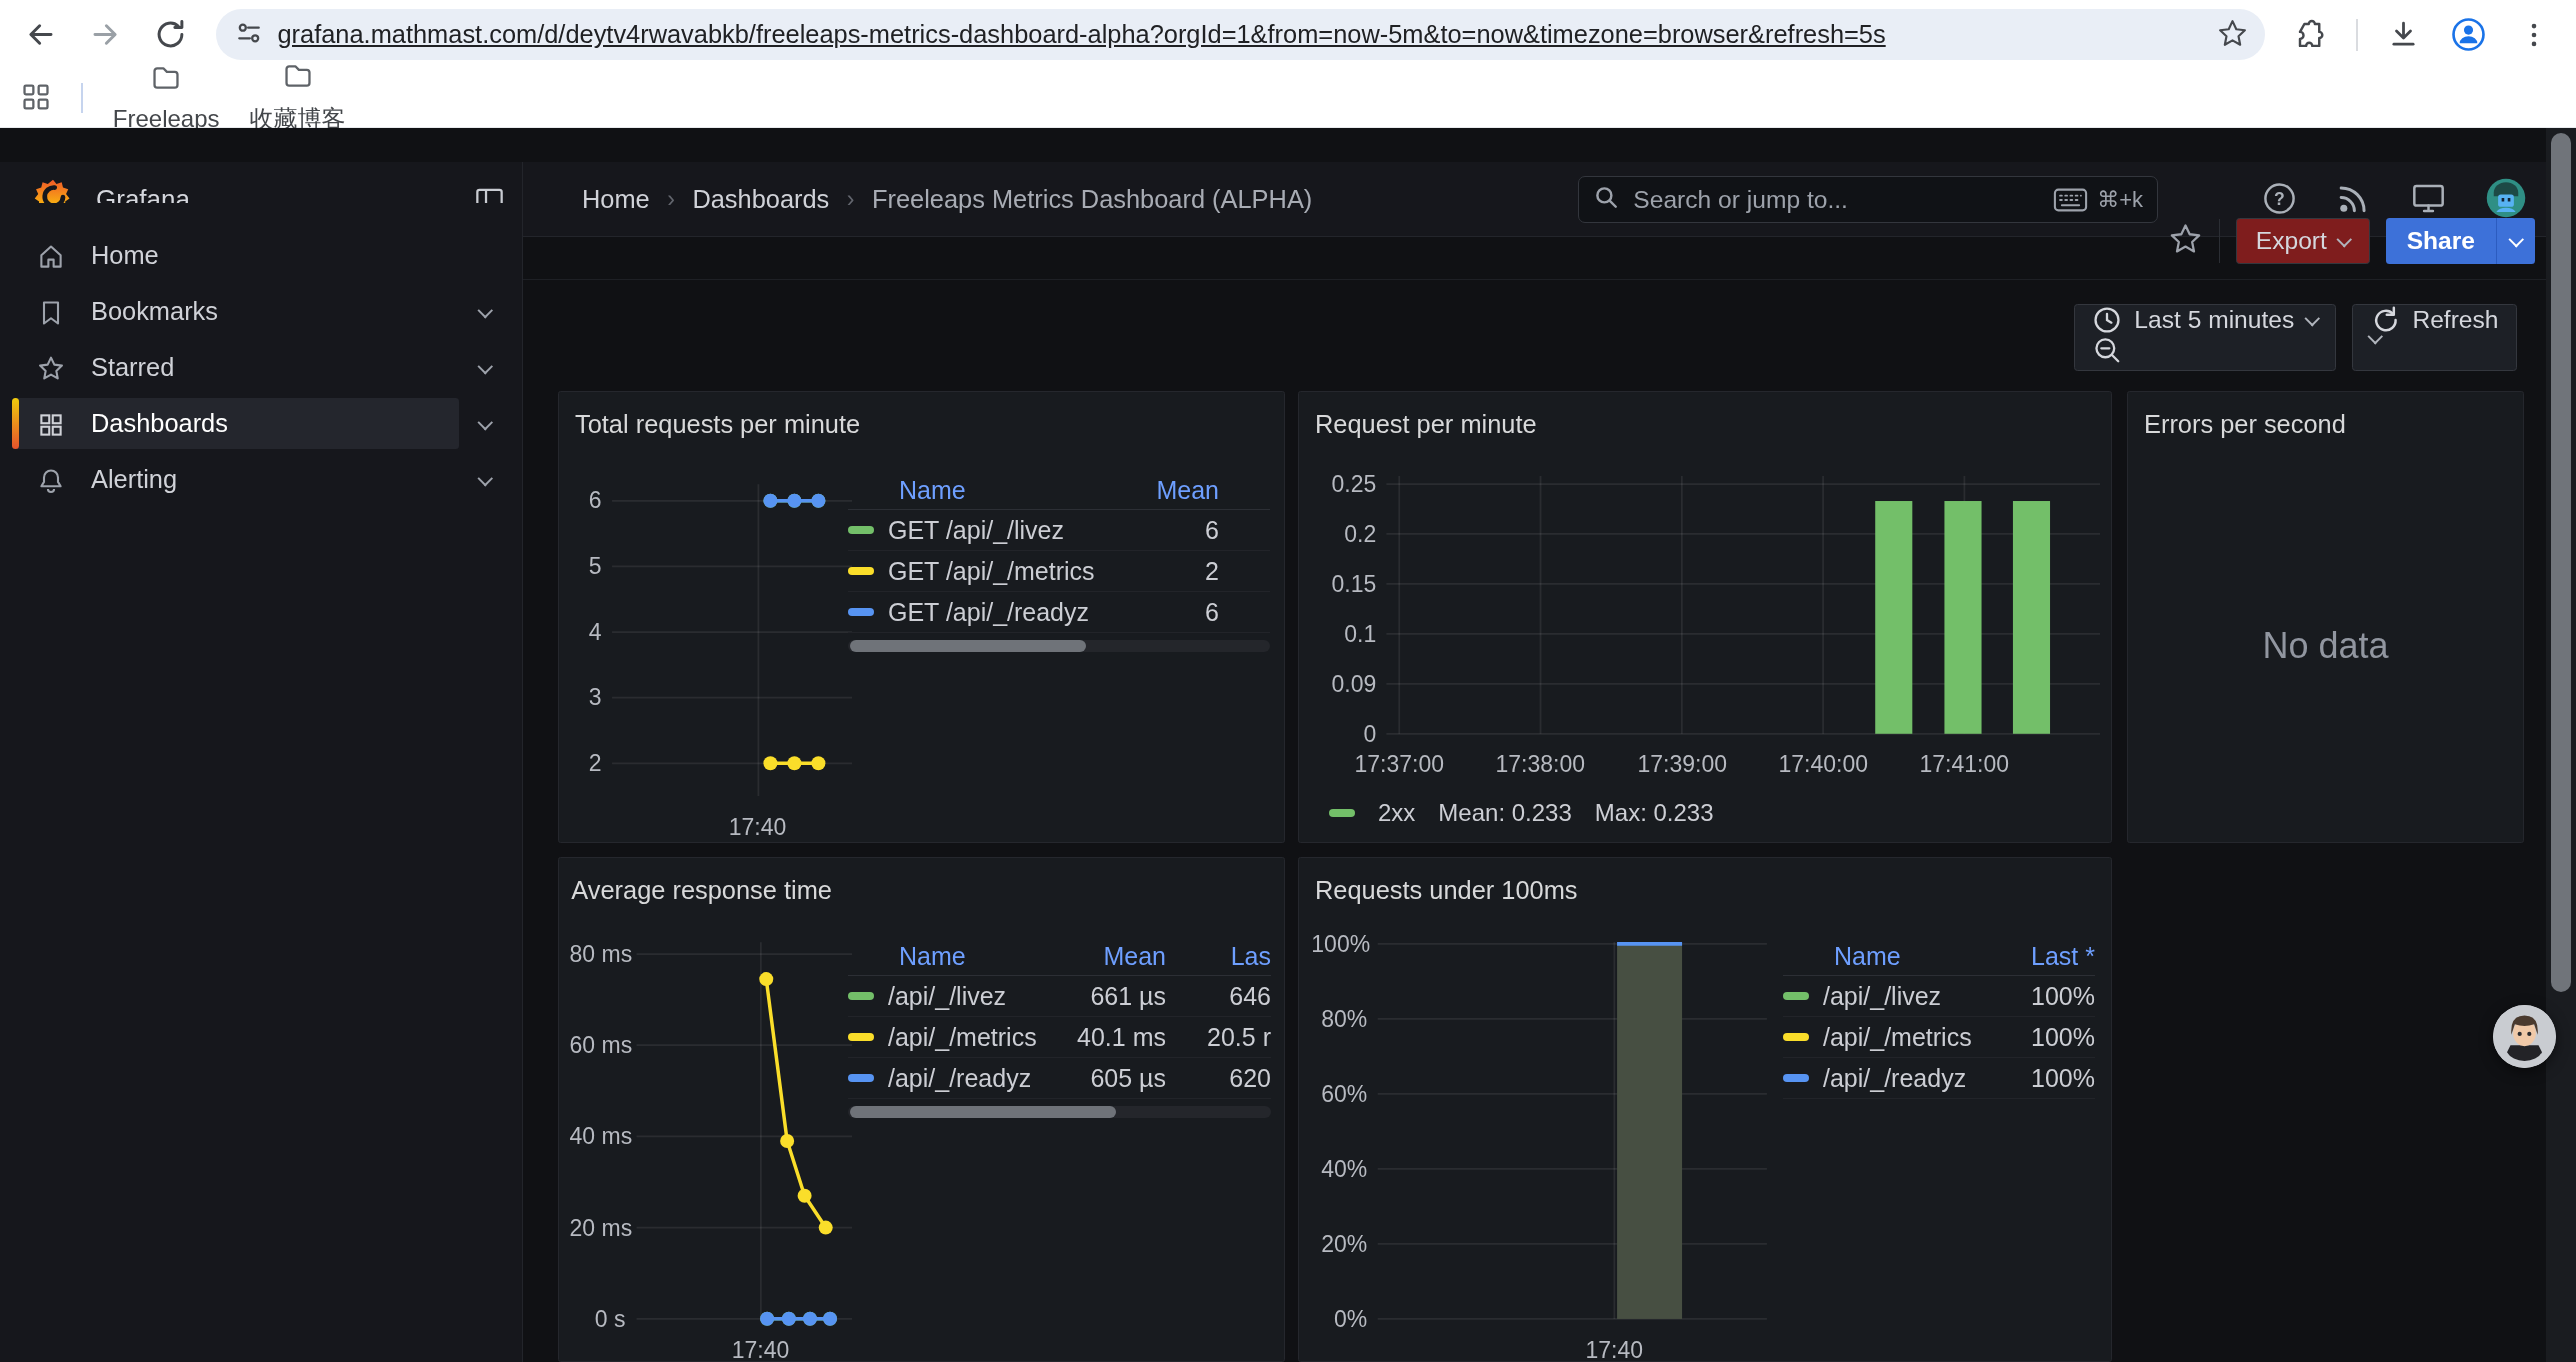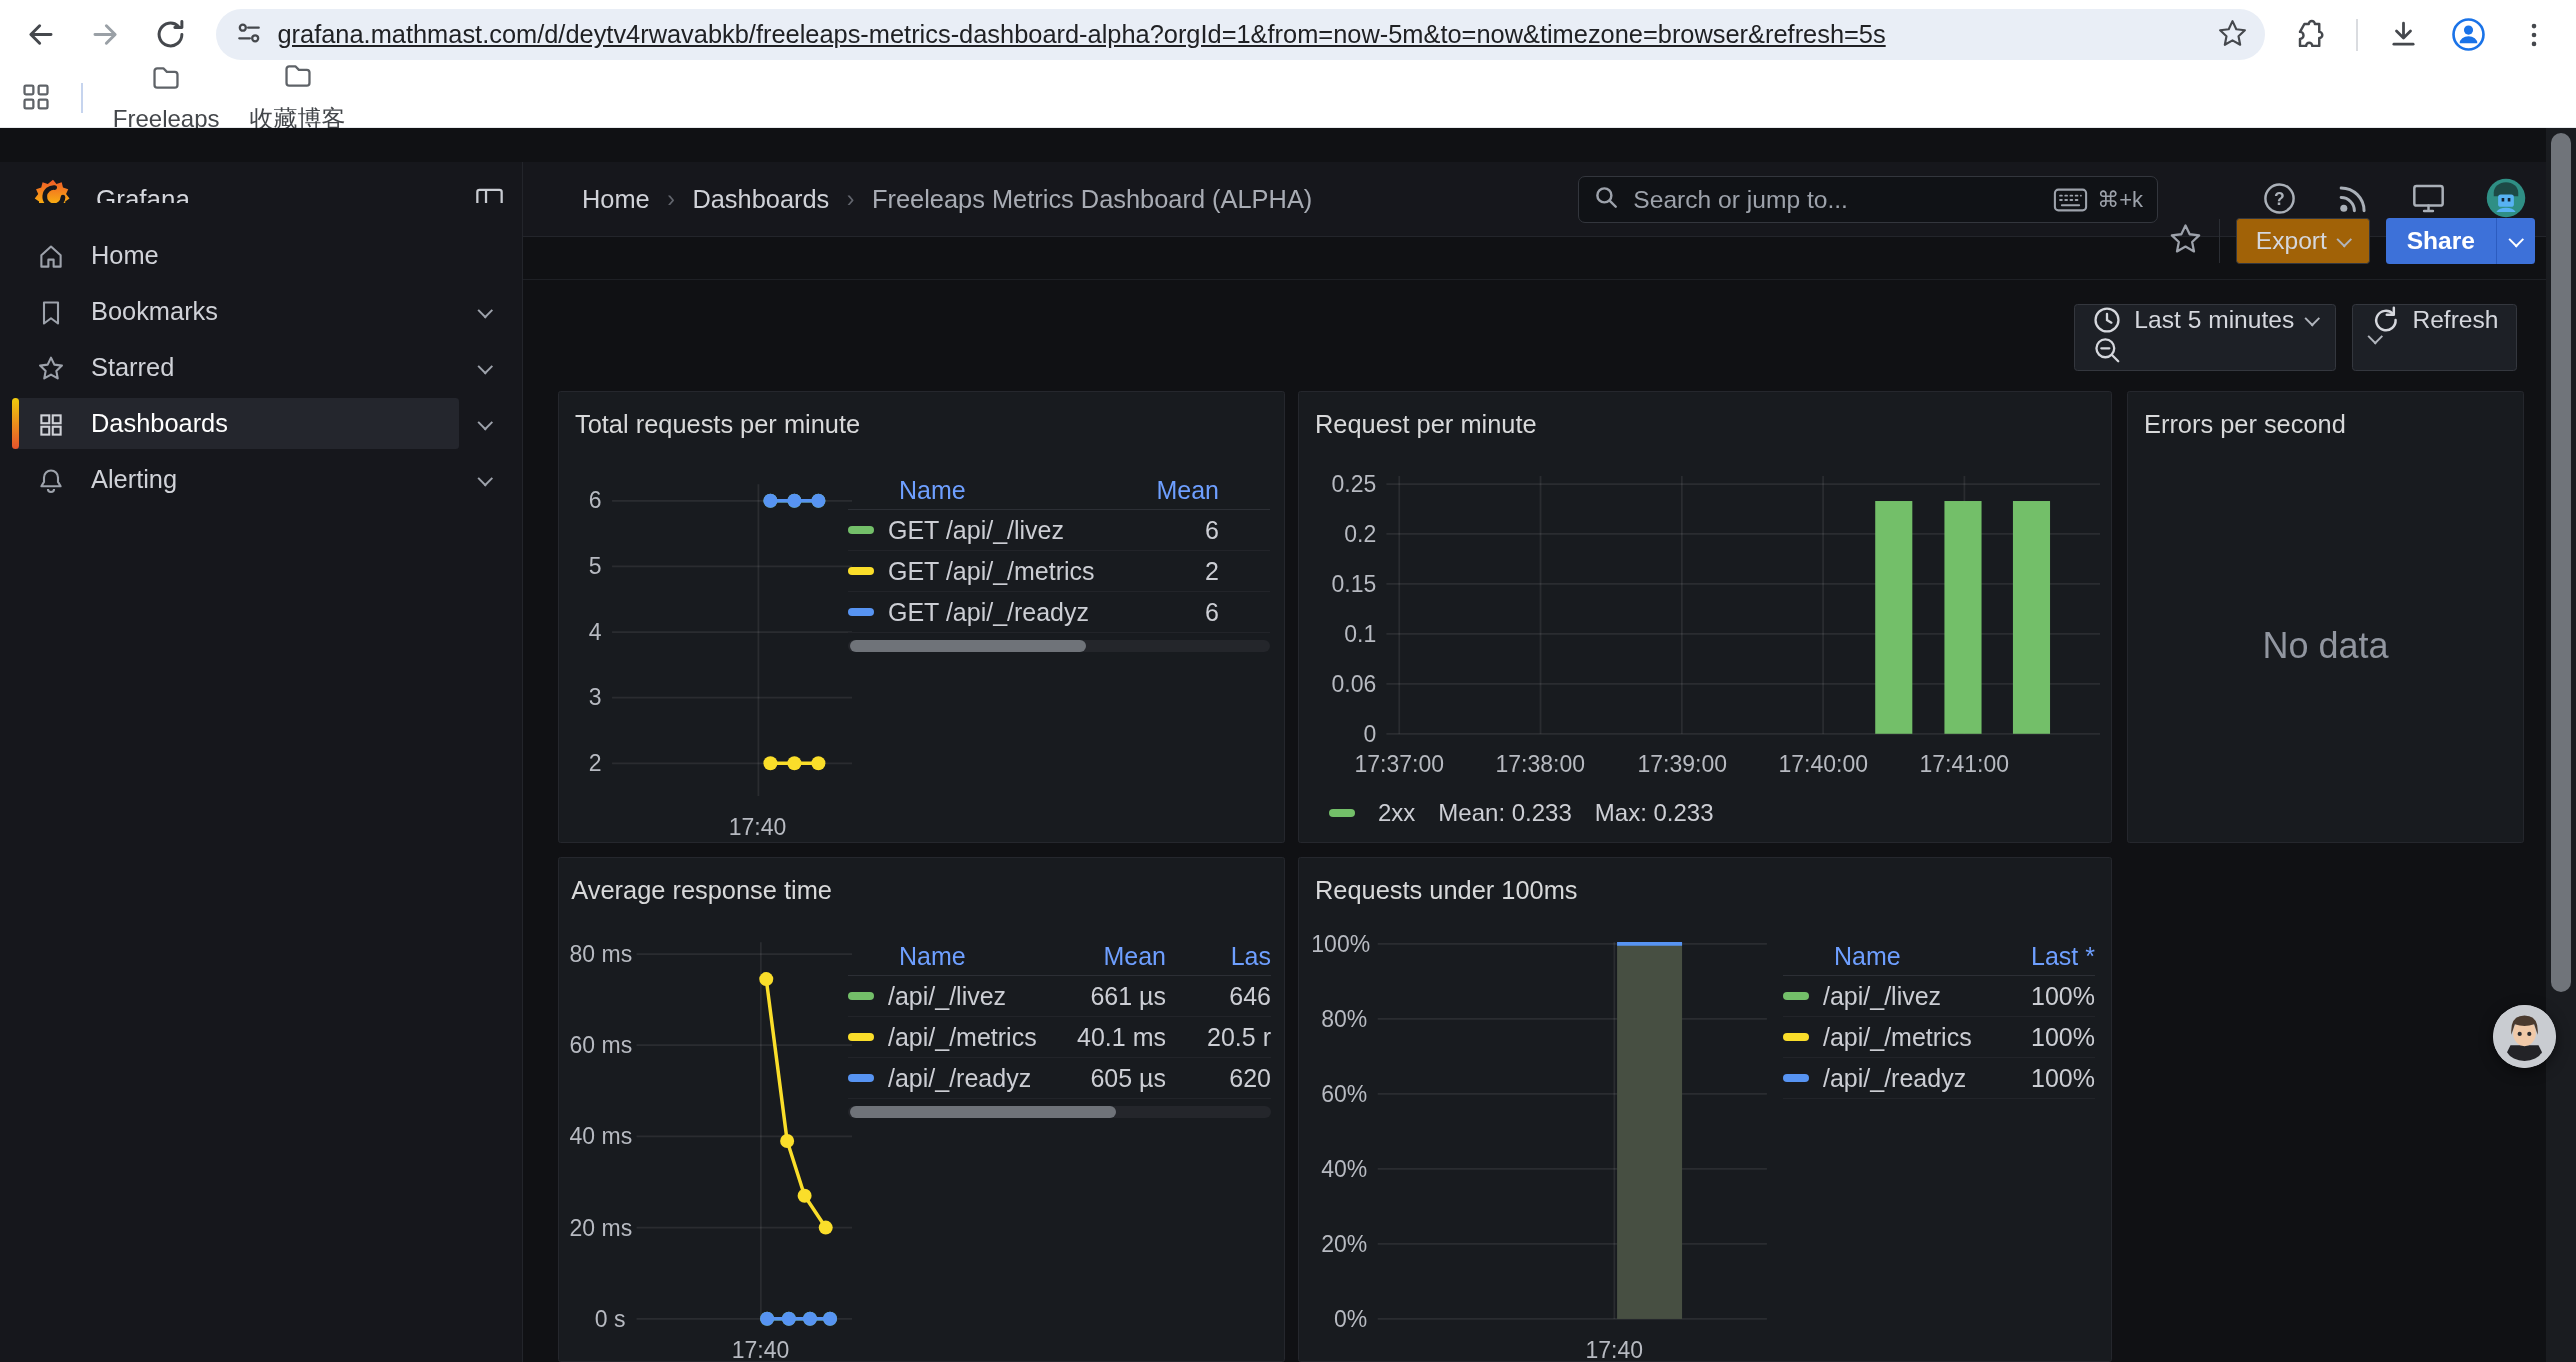--- a/index.html
+++ b/index.html
@@ -38,21 +38,21 @@
   .srow .accent { display:none; position:absolute; left:12.3px; top:2.6px; bottom:2.6px; width:7px; border-radius:3.5px; background:linear-gradient(#f2cc0c,#e5522c); }
   .srow.active .accent { display:block; }
   .srow .s-ic { position:absolute; left:37px; top:15px; }
   .srow .s-label { position:absolute; left:91px; top:13px; font-size:25.4px; color:#d0d2d8; }
   .srow .s-chev { position:absolute; left:480px; top:21px; }
   .chev { display:inline-block; width:10.5px; height:10.5px; border-right:2.6px solid currentColor; border-bottom:2.6px solid currentColor; transform:rotate(45deg); }
 
   #content { position:absolute; left:523px; top:75px; right:0; bottom:0; }
   #subheader { position:absolute; left:0; top:0; right:0; height:77px; border-bottom:0.9px solid #1e2025; display:flex; align-items:center; justify-content:flex-end; padding-right:41px; gap:16px; }
   .vdiv { width:0.9px; height:44px; background:#2b2e34; }
-  .gbtn { height:46px; display:flex; align-items:center; gap:12.3px; padding:0 19px; background:#a16207; border:0.9px solid #34373e; border-radius:3.5px; color:#d5d7dd; font-size:24.6px; }
+  .gbtn { height:46px; display:flex; align-items:center; gap:12.3px; padding:0 19px; background:#7f1d1d; border:0.9px solid #34373e; border-radius:3.5px; color:#d5d7dd; font-size:24.6px; }
   .share-group { display:flex; height:46px; border-radius:3.5px; overflow:hidden; }
   .share-main { background:#3d71d9; color:#ffffff; font-size:24.6px; font-weight:bold; display:flex; align-items:center; padding:0 21px; }
   .share-caret { background:#3d71d9; border-left:0.9px solid #2c5cc0; width:39px; display:flex; align-items:center; justify-content:center; color:#fff; }
   #timebar { position:absolute; right:59px; top:101px; height:67px; display:flex; gap:16px; }
   .tgroup { display:flex; align-items:stretch; background:#1d2026; border:0.9px solid #34373e; border-radius:3.5px; color:#d5d7dd;flex-direction:column; }
   .tseg { display:flex; align-items:center; gap:12.3px; padding:0 17.5px; font-size:24.6px; }
   .tsep { width:0.9px; background:#34373e; }
 
   
   .panel { position:absolute; background:#181b1f; border:0.9px solid #25272d; border-radius:2.6px; overflow:hidden; }
@@ -426,21 +426,21 @@
               <line x1="584.168" y1="0" x2="584.168" y2="294" stroke="rgba(255,255,255,0.08)" stroke-width="2"></line>
               <line x1="745.34" y1="0" x2="745.34" y2="294" stroke="rgba(255,255,255,0.08)" stroke-width="2"></line>
               <rect x="643.59" y="28.48837209302324" width="42.327999999999996" height="265.51162790697674" fill="#73bf69"></rect>
               <rect x="722.548" y="28.48837209302324" width="42.327999999999996" height="265.51162790697674" fill="#73bf69"></rect>
               <rect x="800.692" y="28.48837209302324" width="42.327999999999996" height="265.51162790697674" fill="#73bf69"></rect>
             </svg>
             <div class="ytick" style="left:0;width:65px;top:-5.2px">0.25</div>
             <div class="ytick" style="left:0;width:65px;top:45px">0.2</div>
             <div class="ytick" style="left:0;width:65px;top:95px">0.15</div>
             <div class="ytick" style="left:0;width:65px;top:145px">0.1</div>
-            <div class="ytick" style="left:0;width:65px;top:195px">0.06</div>
+            <div class="ytick" style="left:0;width:65px;top:195px">0.09</div>
             <div class="ytick" style="left:0;width:65px;top:245px">0</div>
             <div class="xtick" style="left:18px;width:140px;top:275px">17:37:00</div>
             <div class="xtick" style="left:159px;width:140px;top:275px">17:38:00</div>
             <div class="xtick" style="left:301px;width:140px;top:275px">17:39:00</div>
             <div class="xtick" style="left:442px;width:140px;top:275px">17:40:00</div>
             <div class="xtick" style="left:583px;width:140px;top:275px">17:41:00</div>
           </div>
         <div class="bar-legend">
           <span class="pill" style="background:#73bf69"></span>
           <span>2xx</span>

